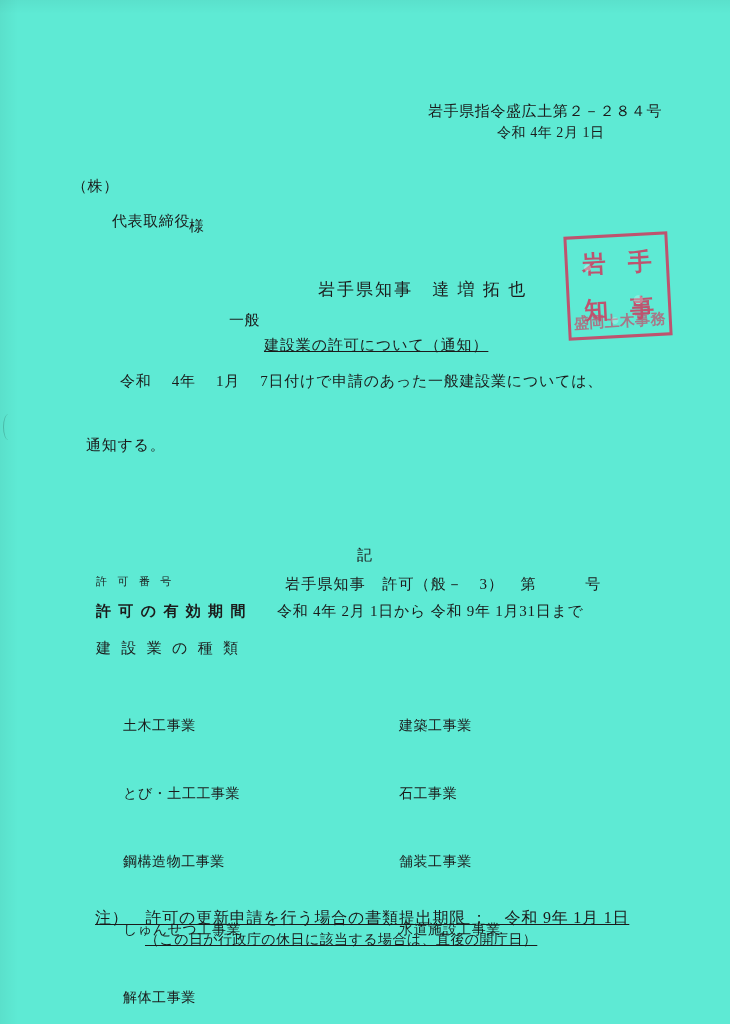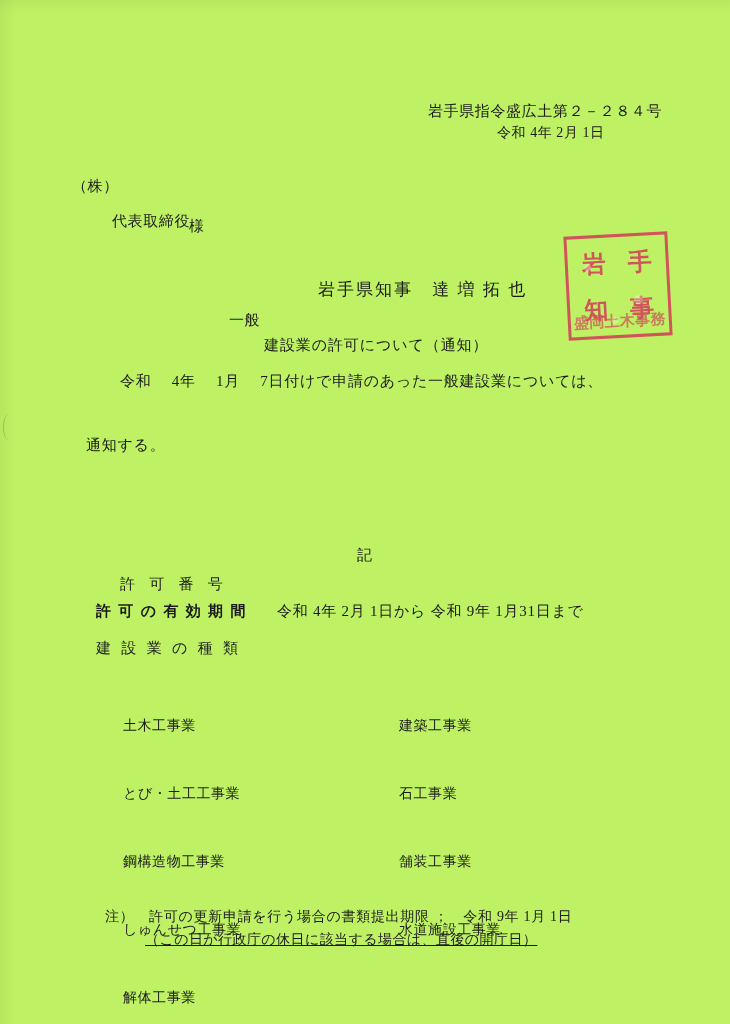--- a/index.html
+++ b/index.html
@@ -12,21 +12,21 @@
     background: #ffffff;
     font-family: "Liberation Serif", "DejaVu Serif", serif;
     color: #1b1b1b;
     position: relative;
     overflow: hidden;
   }
   .page {
     position: relative;
     width: 730px;
     height: 1024px;
-    background: #bef264;
+    background: #5eead4;
   }
   
   .scan-edge-left {
     position: absolute;
     left: 0; top: 0;
     width: 18px; height: 1024px;
     background: linear-gradient(to right, rgba(0,0,0,0.045), rgba(0,0,0,0));
     pointer-events: none;
   }
   .scan-edge-top {
@@ -57,38 +57,38 @@
   .doc-number     { left: 428px; top: 100px;  font-size: 15px; }
   .doc-date       { left: 497px; top: 122px;  font-size: 14px; text-align: right; }
 
   .addr-company   { left: 72px;  top: 175px;  font-size: 15px; }
   .addr-title     { left: 72px;  top: 210px;  font-size: 15px; margin-left: 40px; }
   .addr-sama      { left: 189px; top: 215px;  font-size: 15px; }
 
   .governor       { left: 318px; top: 277px;  font-size: 17px; letter-spacing: 0.12em; }
 
   .subject-ippan  { left: 229px; top: 309px;  font-size: 15px; }
-  .subject-main   { left: 264px; top: 334px;  font-size: 15px; letter-spacing: 0.06em; }
+  .subject-main   { left: 264px; top: 334px;  font-size: 15px; letter-spacing: 0.06em; text-decoration: underline; }
 
   .body-line-1    { left: 120px; top: 370px;  font-size: 15px; letter-spacing: 0.05em; }
   .body-line-2    { left: 86px;  top: 408px;  font-size: 15px; letter-spacing: 0.05em; }
   .body-line-3    { left: 86px;  top: 434px;  font-size: 15px; letter-spacing: 0.05em; }
 
   .ki             { left: 357px; top: 544px;  font-size: 15px; }
 
-  .lbl-permit-no    { left: 120px; top: 573px; font-size: 15px; letter-spacing: 0.35em; }
+  .lbl-permit-no    { left: 96px; top: 573px; font-size: 11px; letter-spacing: 0.35em; }
   .val-permit-no    { left: 285px; top: 573px; font-size: 15px; letter-spacing: 0.08em; }
   .lbl-valid        { left: 96px;  top: 600px; font-size: 15px; letter-spacing: 0.12em; font-weight: bold; }
   .val-valid        { left: 277px; top: 600px; font-size: 15px; letter-spacing: 0.05em; }
   .lbl-types        { left: 96px;  top: 637px; font-size: 15px; letter-spacing: 0.22em; }
 
   .types-col-left  { left: 123px; top: 670px; font-size: 14px; line-height: 1.62; }
   .types-col-right { left: 399px; top: 670px; font-size: 14px; line-height: 1.62; }
 
-  .note-1 { left: 105px;  top: 906px; font-size: 14px; letter-spacing: 0.05em; }
+  .note-1 { left: 95px;  top: 906px; font-size: 16px; letter-spacing: 0.05em; text-decoration: underline; }
   .note-2 { left: 145px; top: 929px; font-size: 14px; letter-spacing: 0.03em; text-decoration: underline; }
 
   
   .seal {
     position: absolute;
     left: 566px;
     top: 234px;
     width: 104px;
     height: 104px;
     border: 3px solid #d4335a;
@@ -166,20 +166,21 @@
 
   <div class="txt subject-ippan">一般</div>
   <div class="txt subject-main">建設業の許可について（通知）</div>
 
   <div class="txt body-line-1">令和　 4年　 1月　 7日付けで申請のあった一般建設業については、</div>
   <div class="txt body-line-3">通知する。</div>
 
   <div class="txt ki">記</div>
 
   <div class="txt lbl-permit-no">許 可 番 号</div>
+  <div class="txt val-permit-no">岩手県知事　許可（般－　3）　第　　　号</div>
 
   <div class="txt lbl-valid">許 可 の 有 効 期 間</div>
   <div class="txt val-valid">令和 4年 2月 1日から 令和 9年 1月31日まで</div>
 
   <div class="txt lbl-types">建 設 業 の 種 類</div>
 
   <div class="txt types-col-left">
     <div>土木工事業</div>
     <div>とび・土工工事業</div>
     <div>鋼構造物工事業</div>

